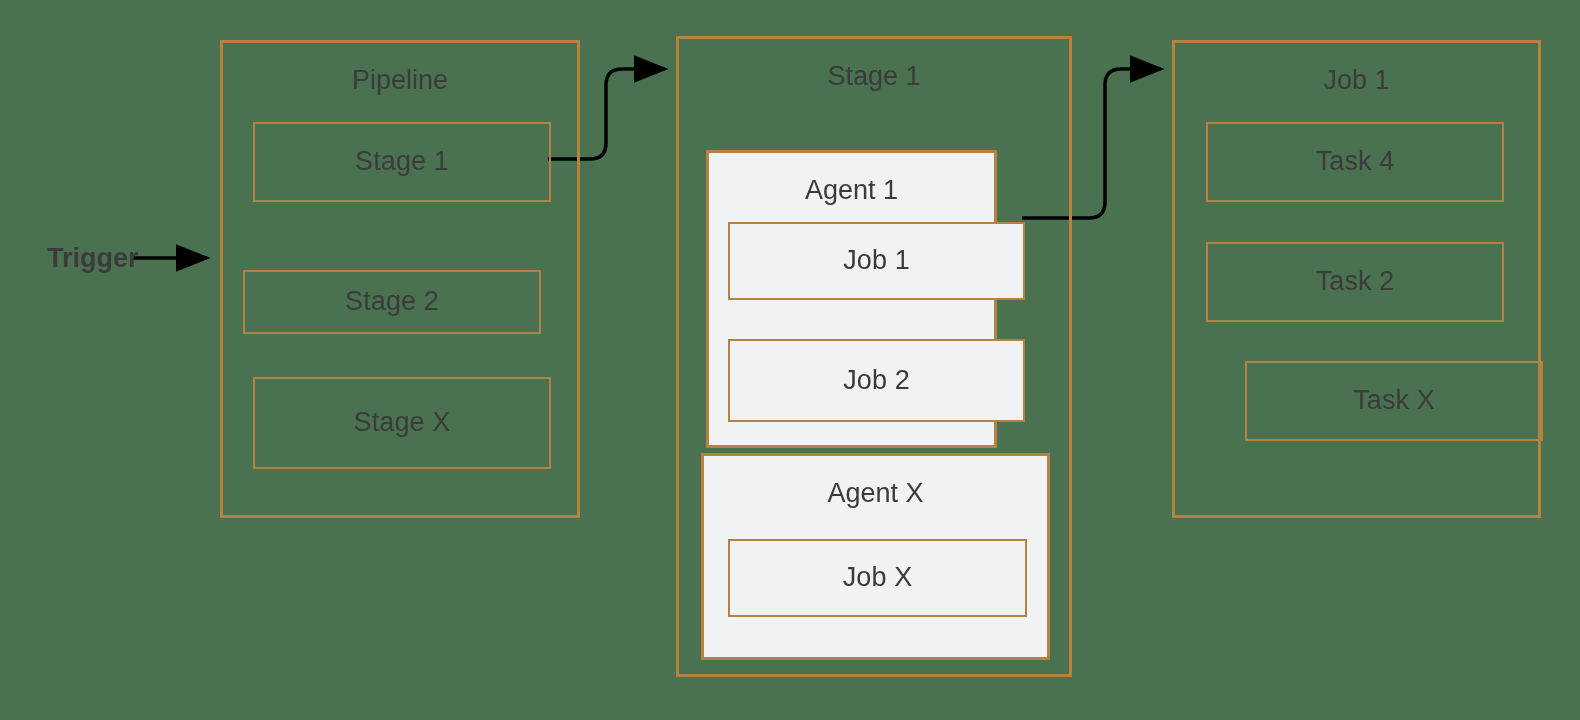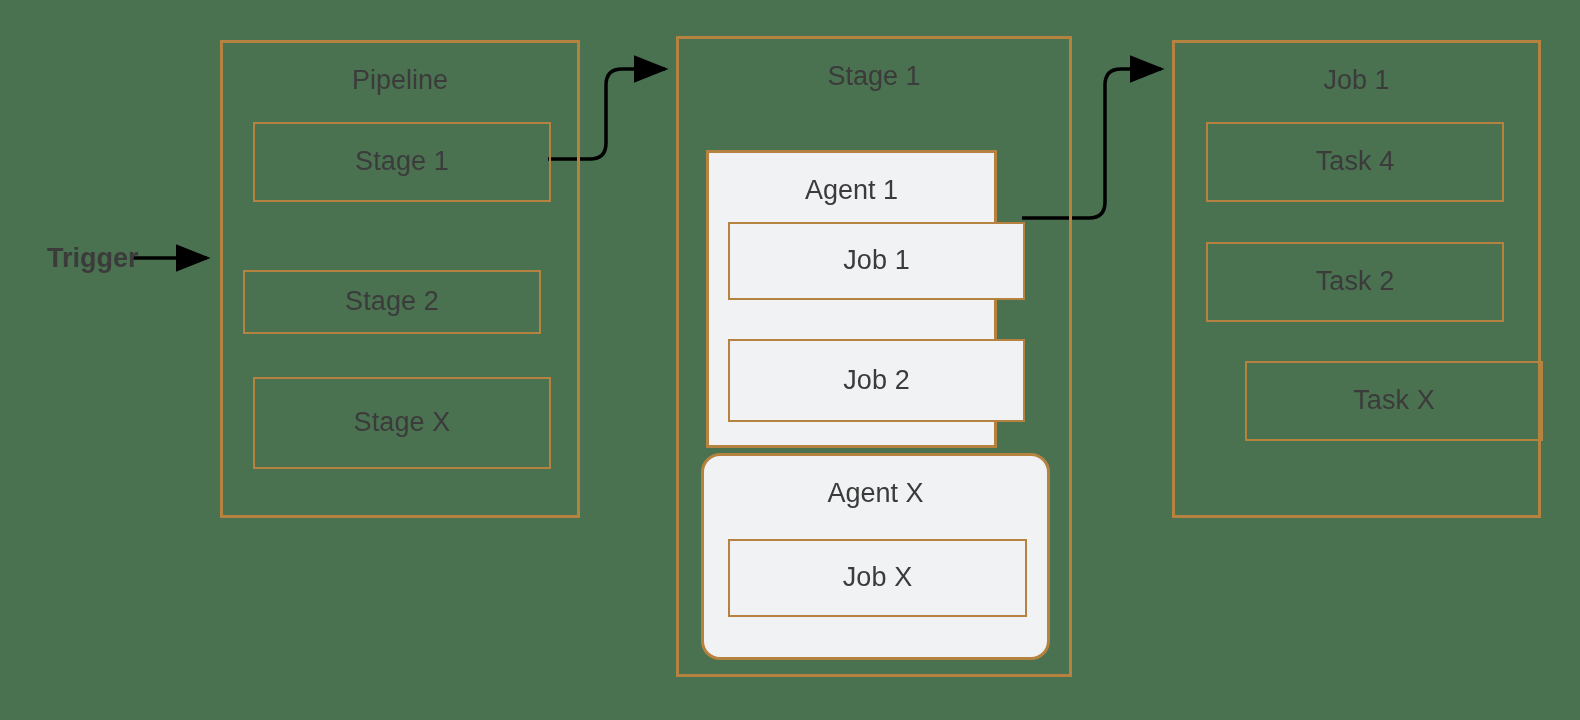--- a/index.html
+++ b/index.html
@@ -106,21 +106,21 @@
 
       <div class="box white center thin" style="left:19px; top:69px; width:297px; height:78px;">
         <span class="label">Job 1</span>
       </div>
 
       <div class="box white center thin" style="left:19px; top:186px; width:297px; height:83px;">
         <span class="label">Job 2</span>
       </div>
     </div>
 
-    <div class="box white top" style="left:22px; top:414px; width:349px; height:207px;border-radius:19px;">
+    <div class="box white top" style="left:22px; top:414px; width:349px; height:207px;">
       <div class="container-label">Agent X</div>
 
       <div class="box white center thin" style="left:24px; top:83px; width:299px; height:78px;">
         <span class="label">Job X</span>
       </div>
     </div>
   </div>
 
   <div class="box transparent top" style="left:1172px; top:40px; width:369px; height:478px;">
     <div class="container-label">Job 1</div>

